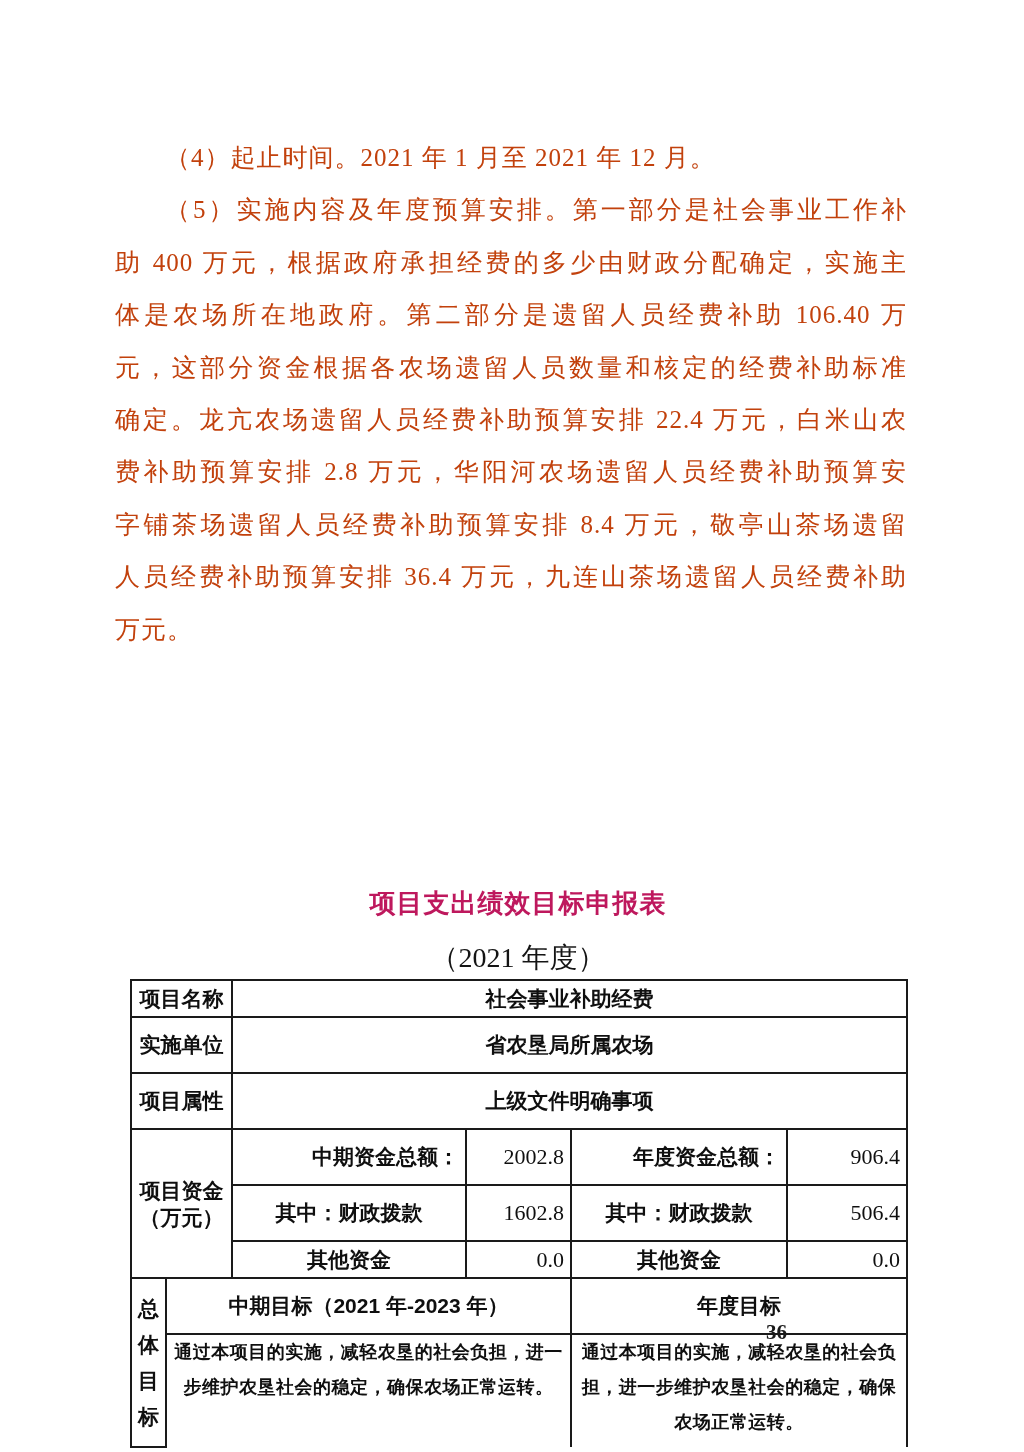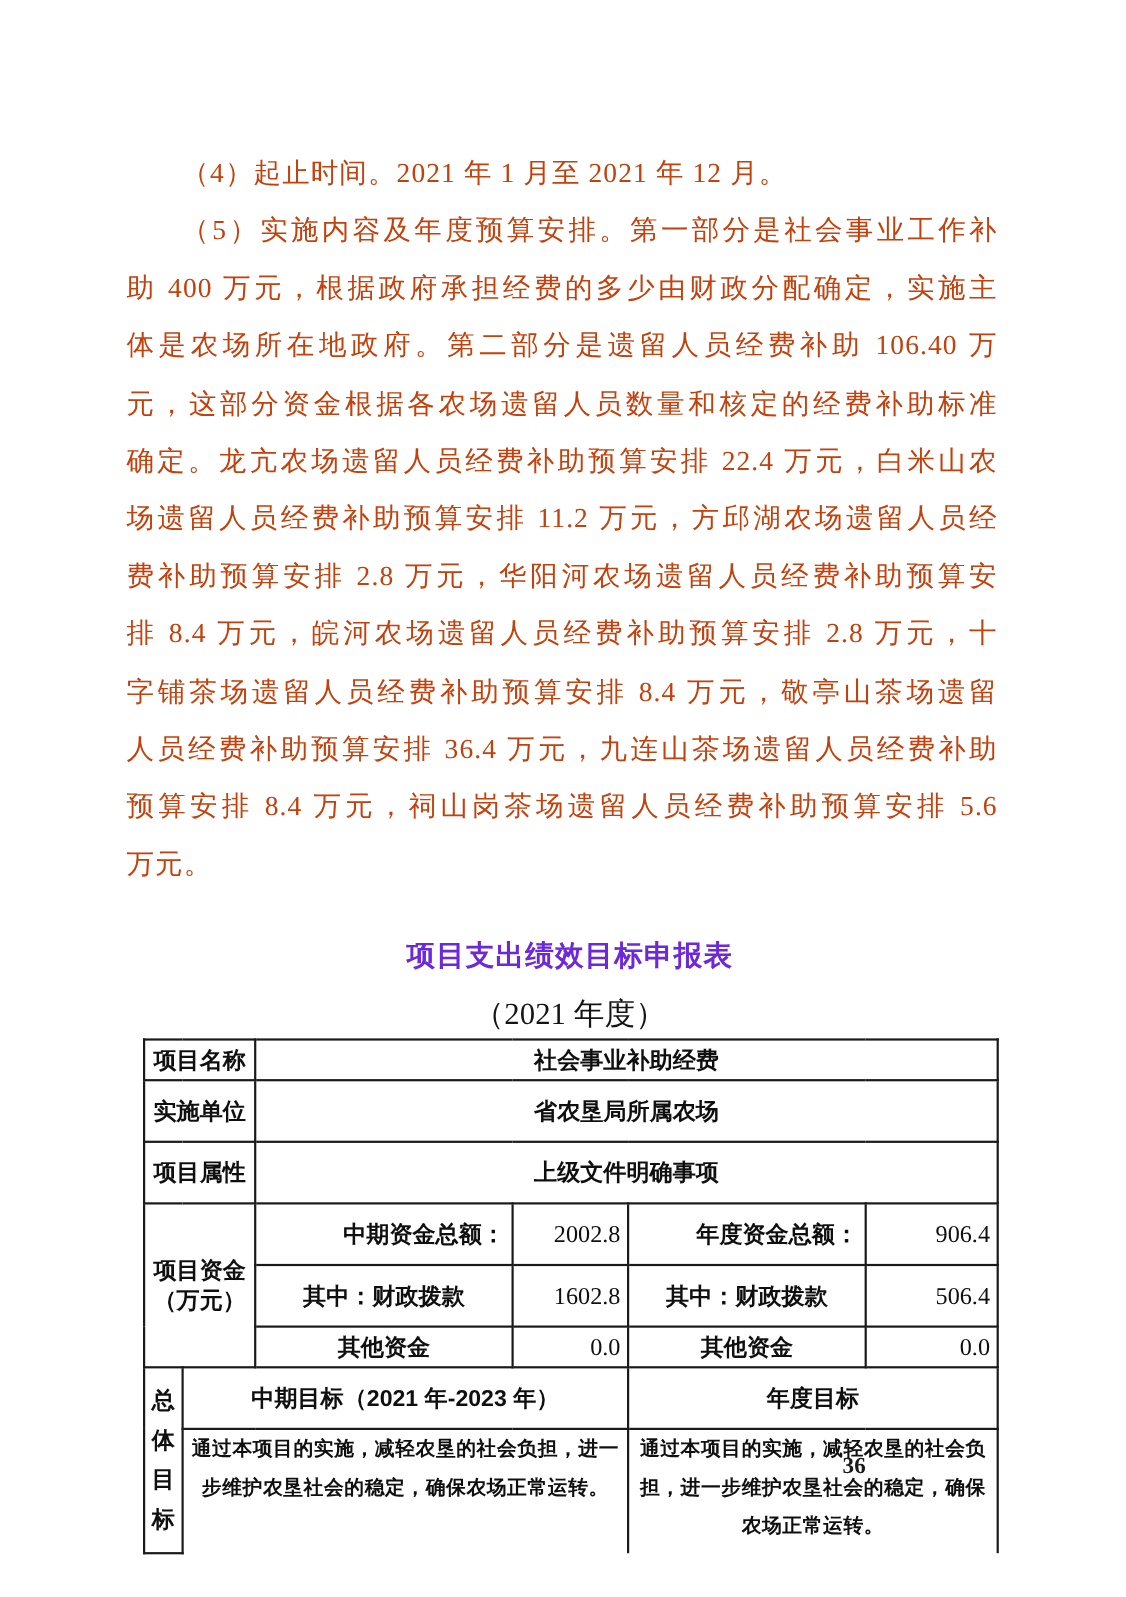--- a/index.html
+++ b/index.html
@@ -36,21 +36,22 @@
     position: absolute;
     left: 130px; top: 850px; width: 776px;
   }
   .tbl-title {
     text-align: center;
     font-family: "Liberation Sans", "DejaVu Sans", sans-serif;
     font-weight: 700;
     font-size: 26px;
     line-height: 36px;
     letter-spacing: 1px;
-    color: #6d28d9;
+    color: #be185d;
+    margin-top: 35px;
   }
   .tbl-subtitle {
     text-align: center;
     font-size: 28px;
     line-height: 32px;
     color: #141414;
     margin-top: 21px;
   }
   table.decl {
     margin-top: 5px;
@@ -112,26 +113,23 @@
 
 <div class="page">
 
   <div class="content">
     <div class="pline indent open">（4）起止时间。2021 年 1 月至 2021 年 12 月。</div>
     <div class="pline indent">（5）实施内容及年度预算安排。第一部分是社会事业工作补</div>
     <div class="pline">助 400 万元，根据政府承担经费的多少由财政分配确定，实施主</div>
     <div class="pline">体是农场所在地政府。第二部分是遗留人员经费补助 106.40 万</div>
     <div class="pline">元，这部分资金根据各农场遗留人员数量和核定的经费补助标准</div>
     <div class="pline">确定。龙亢农场遗留人员经费补助预算安排 22.4 万元，白米山农</div>
-    <div class="pline">场遗留人员经费补助预算安排 11.2 万元，方邱湖农场遗留人员经</div>
     <div class="pline">费补助预算安排 2.8 万元，华阳河农场遗留人员经费补助预算安</div>
-    <div class="pline">排 8.4 万元，皖河农场遗留人员经费补助预算安排 2.8 万元，十</div>
     <div class="pline">字铺茶场遗留人员经费补助预算安排 8.4 万元，敬亭山茶场遗留</div>
     <div class="pline">人员经费补助预算安排 36.4 万元，九连山茶场遗留人员经费补助</div>
-    <div class="pline">预算安排 8.4 万元，祠山岗茶场遗留人员经费补助预算安排 5.6</div>
     <div class="pline open">万元。</div>
   </div>
 
   <div class="table-wrap">
     <div class="tbl-title">项目支出绩效目标申报表</div>
     <div class="tbl-subtitle">（2021 年度）</div>
 
     <table class="decl">
       <colgroup>
         <col style="width:35px">

